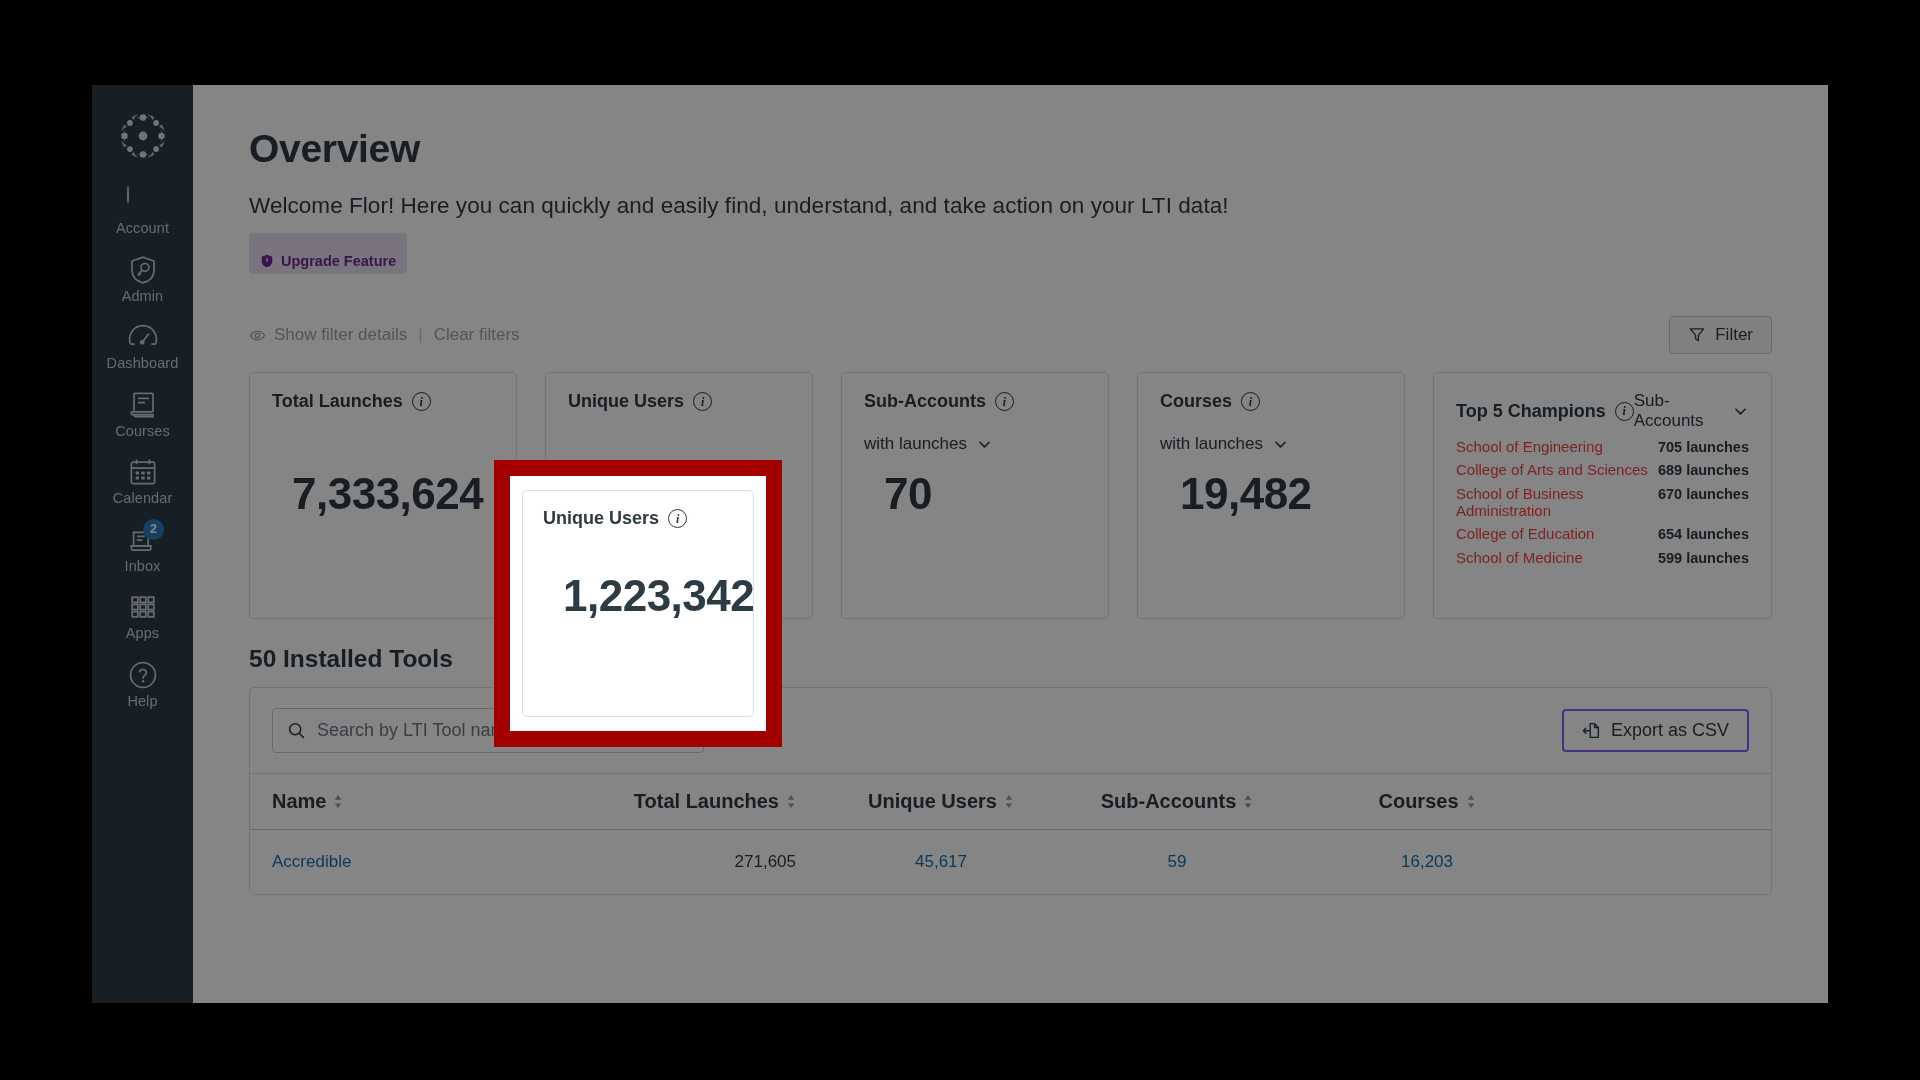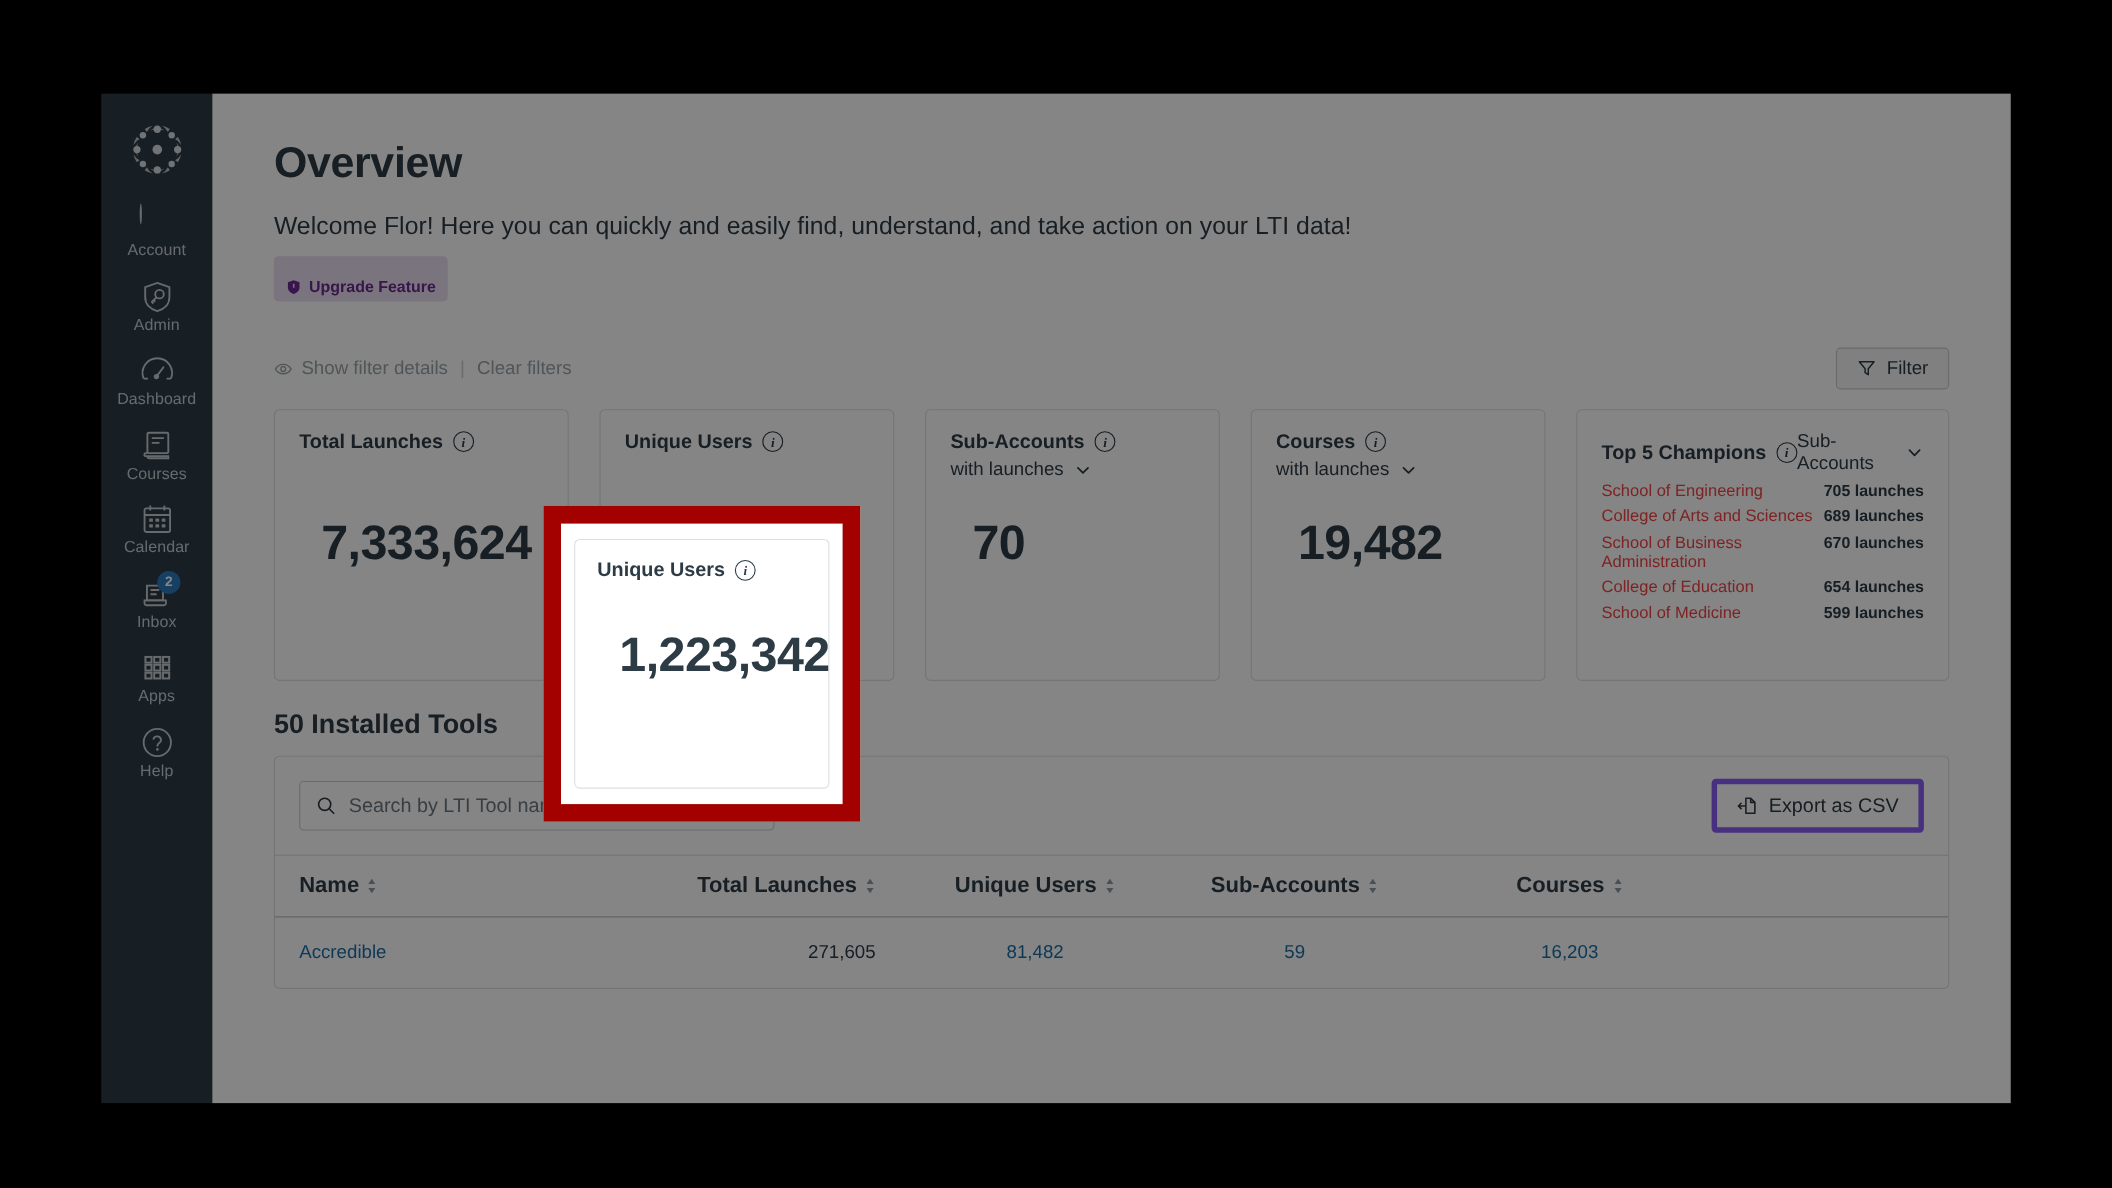--- a/index.html
+++ b/index.html
@@ -146,21 +146,21 @@
     background: #ffffff;
     padding: 18px 22px;
     height: 247px;
     flex: 0 0 auto;
     width: 268px;
     position: relative;
   }
   .stat-card.wide { flex: 1 1 auto; width: auto; }
   .card-title-row { display: flex; align-items: center; gap: 9px; }
   .card-title { font-size: 18px; font-weight: 700; color: #2d3b45; white-space: nowrap; }
-  .card-sub-row { display: flex; align-items: center; gap: 9px; margin-top: 5px; }
+  .card-sub-row { display: flex; align-items: center; gap: 9px; margin-top: 22px; }
   .card-sub { font-size: 17px; color: #2d3b45; }
   .card-value {
     position: absolute;
     left: 22px; top: 96px;
     font-size: 44px;
     font-weight: 700;
     color: #2d3b45;
     letter-spacing: -.5px;
     white-space: nowrap;
     margin-left: 20px;
@@ -207,21 +207,21 @@
     border: 1px solid #c7cdd1;
     border-radius: 4px;
     width: 432px; height: 45px;
     padding: 0 14px;
     background: #ffffff;
     cursor: text;
   }
   #search-placeholder { font-size: 18px; color: #6b7780; }
   #export-button {
     display: inline-flex; align-items: center; gap: 10px;
-    border: 5px solid #8b5cf6;
+    border: 2px solid #8b5cf6;
     border-radius: 4px;
     background: #ffffff;
     padding: 9px 18px;
     font-size: 18px;
     color: #2d3b45;
     cursor: pointer;
   }
 
   table#tools-table { width: 100%; border-collapse: collapse; table-layout: fixed; }
   table#tools-table th, table#tools-table td { text-align: left; }
@@ -631,21 +631,21 @@
               <th class="col-rest"></th>
             </tr>
           </thead>
           <tbody>
             <tr>
               <td class="col-name">
                 <span class="cell-link">Accredible</span>
               </td>
               <td class="col-launches">271,605</td>
               <td class="col-users">
-                <span class="cell-link">81,482</span>
+                <span class="cell-link">45,617</span>
               </td>
               <td class="col-subacct">
                 <span class="cell-link">59</span>
               </td>
               <td class="col-courses">
                 <span class="cell-link">16,203</span>
               </td>
               <td class="col-rest"></td>
             </tr>
           </tbody>

